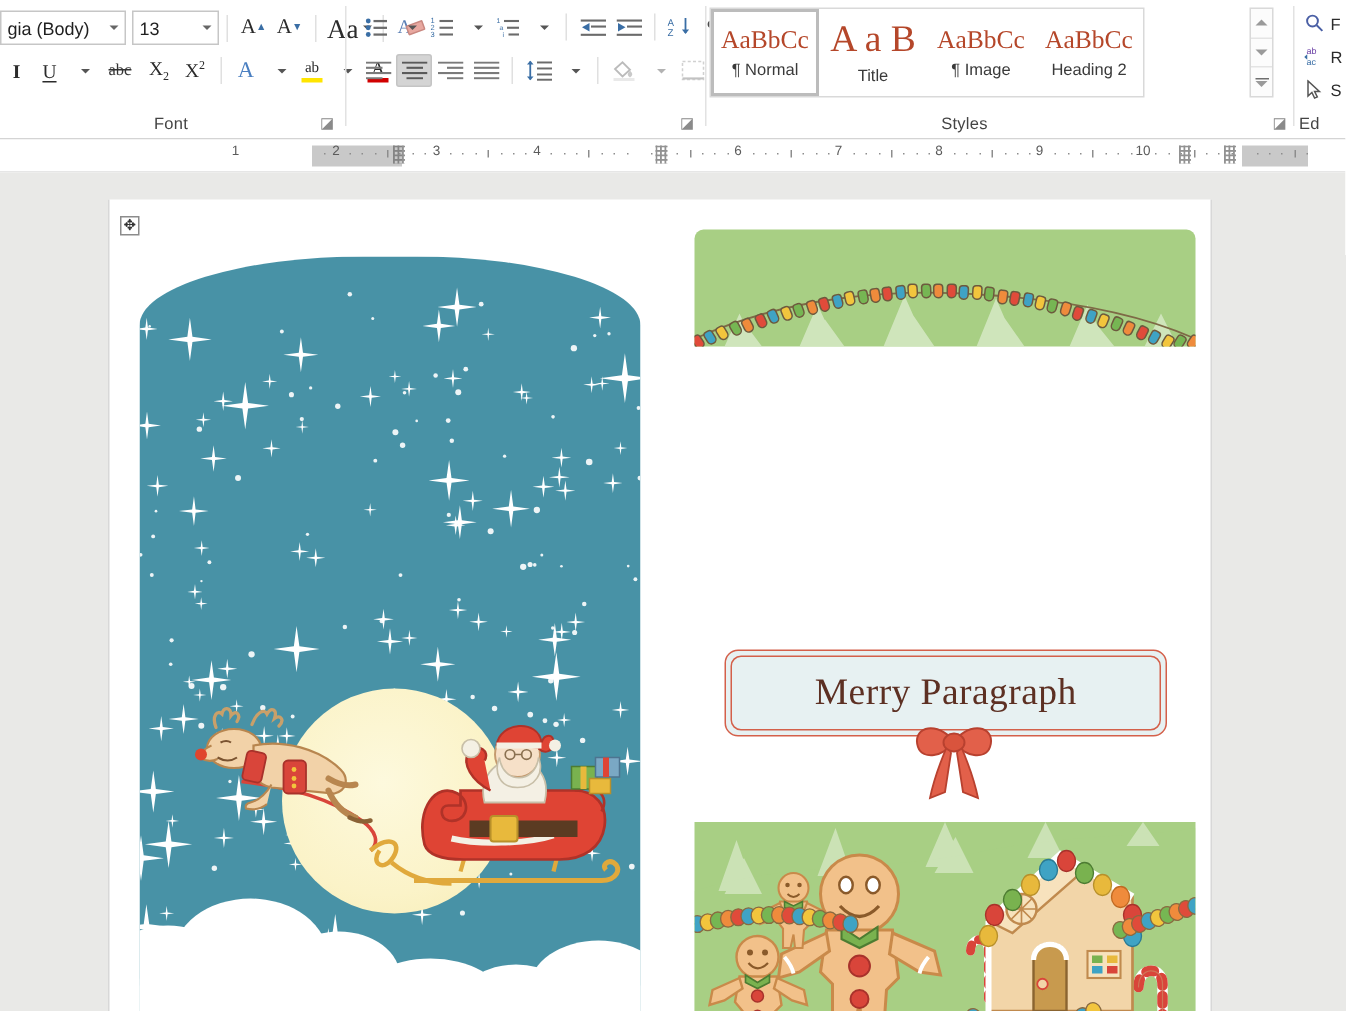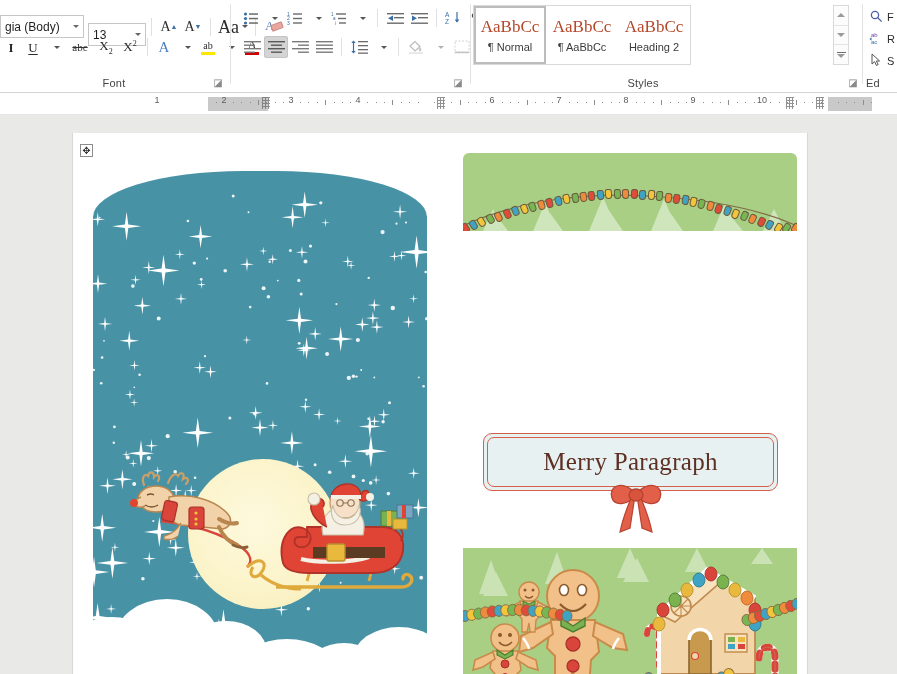--- a/index.html
+++ b/index.html
@@ -197,21 +197,21 @@
 
     <div class="rgroup" style="left:0; width:228px;">
 
       <div class="row" style="left:0; top:7px;">
         <div class="combo" style="width:84px;">
           <span class="cval">gia (Body)</span>
           <span class="cbtn">
               <i class="caret"></i>
             </span>
         </div>
-        <div class="combo" style="width:58px; margin-left:4px;margin-top:16px;">
+        <div class="combo" style="width:58px; margin-left:4px;">
           <span class="cval">13</span>
           <span class="cbtn">
               <i class="caret"></i>
             </span>
         </div>
         <div class="vsep"></div>
         <div class="rbtn" style="width:24px;">
           <span class="ico-A">A</span>
             <span style="font-size:7px;color:#3a6ea5;vertical-align:top;">▲</span>
         </div>
@@ -429,24 +429,28 @@
     <div class="rsep" style="left:470px;"></div>
 
     <div class="rgroup" style="left:473px; width:388px;">
       <div class="styles-gallery" style="left:0;">
 
         <div class="style-item selected">
           <span class="style-prev" style="font-size:17px;">AaBbCc</span>
           <span class="style-name">¶ Normal</span>
         </div>
 
+        <div class="style-item">
+          <span class="style-prev" style="font-size:25px;">A a B</span>
+          <span class="style-name">Title</span>
+        </div>
 
         <div class="style-item">
           <span class="style-prev" style="font-size:17px;">AaBbCc</span>
-          <span class="style-name">¶ AaBbCc</span>
+          <span class="style-name">¶ Image</span>
         </div>
 
 
         <div class="style-item">
           <span class="style-prev" style="font-size:17px;">AaBbCc</span>
           <span class="style-name">Heading 2</span>
         </div>
       </div>
 
       <div class="gallery-scroll" style="left:360px;">

